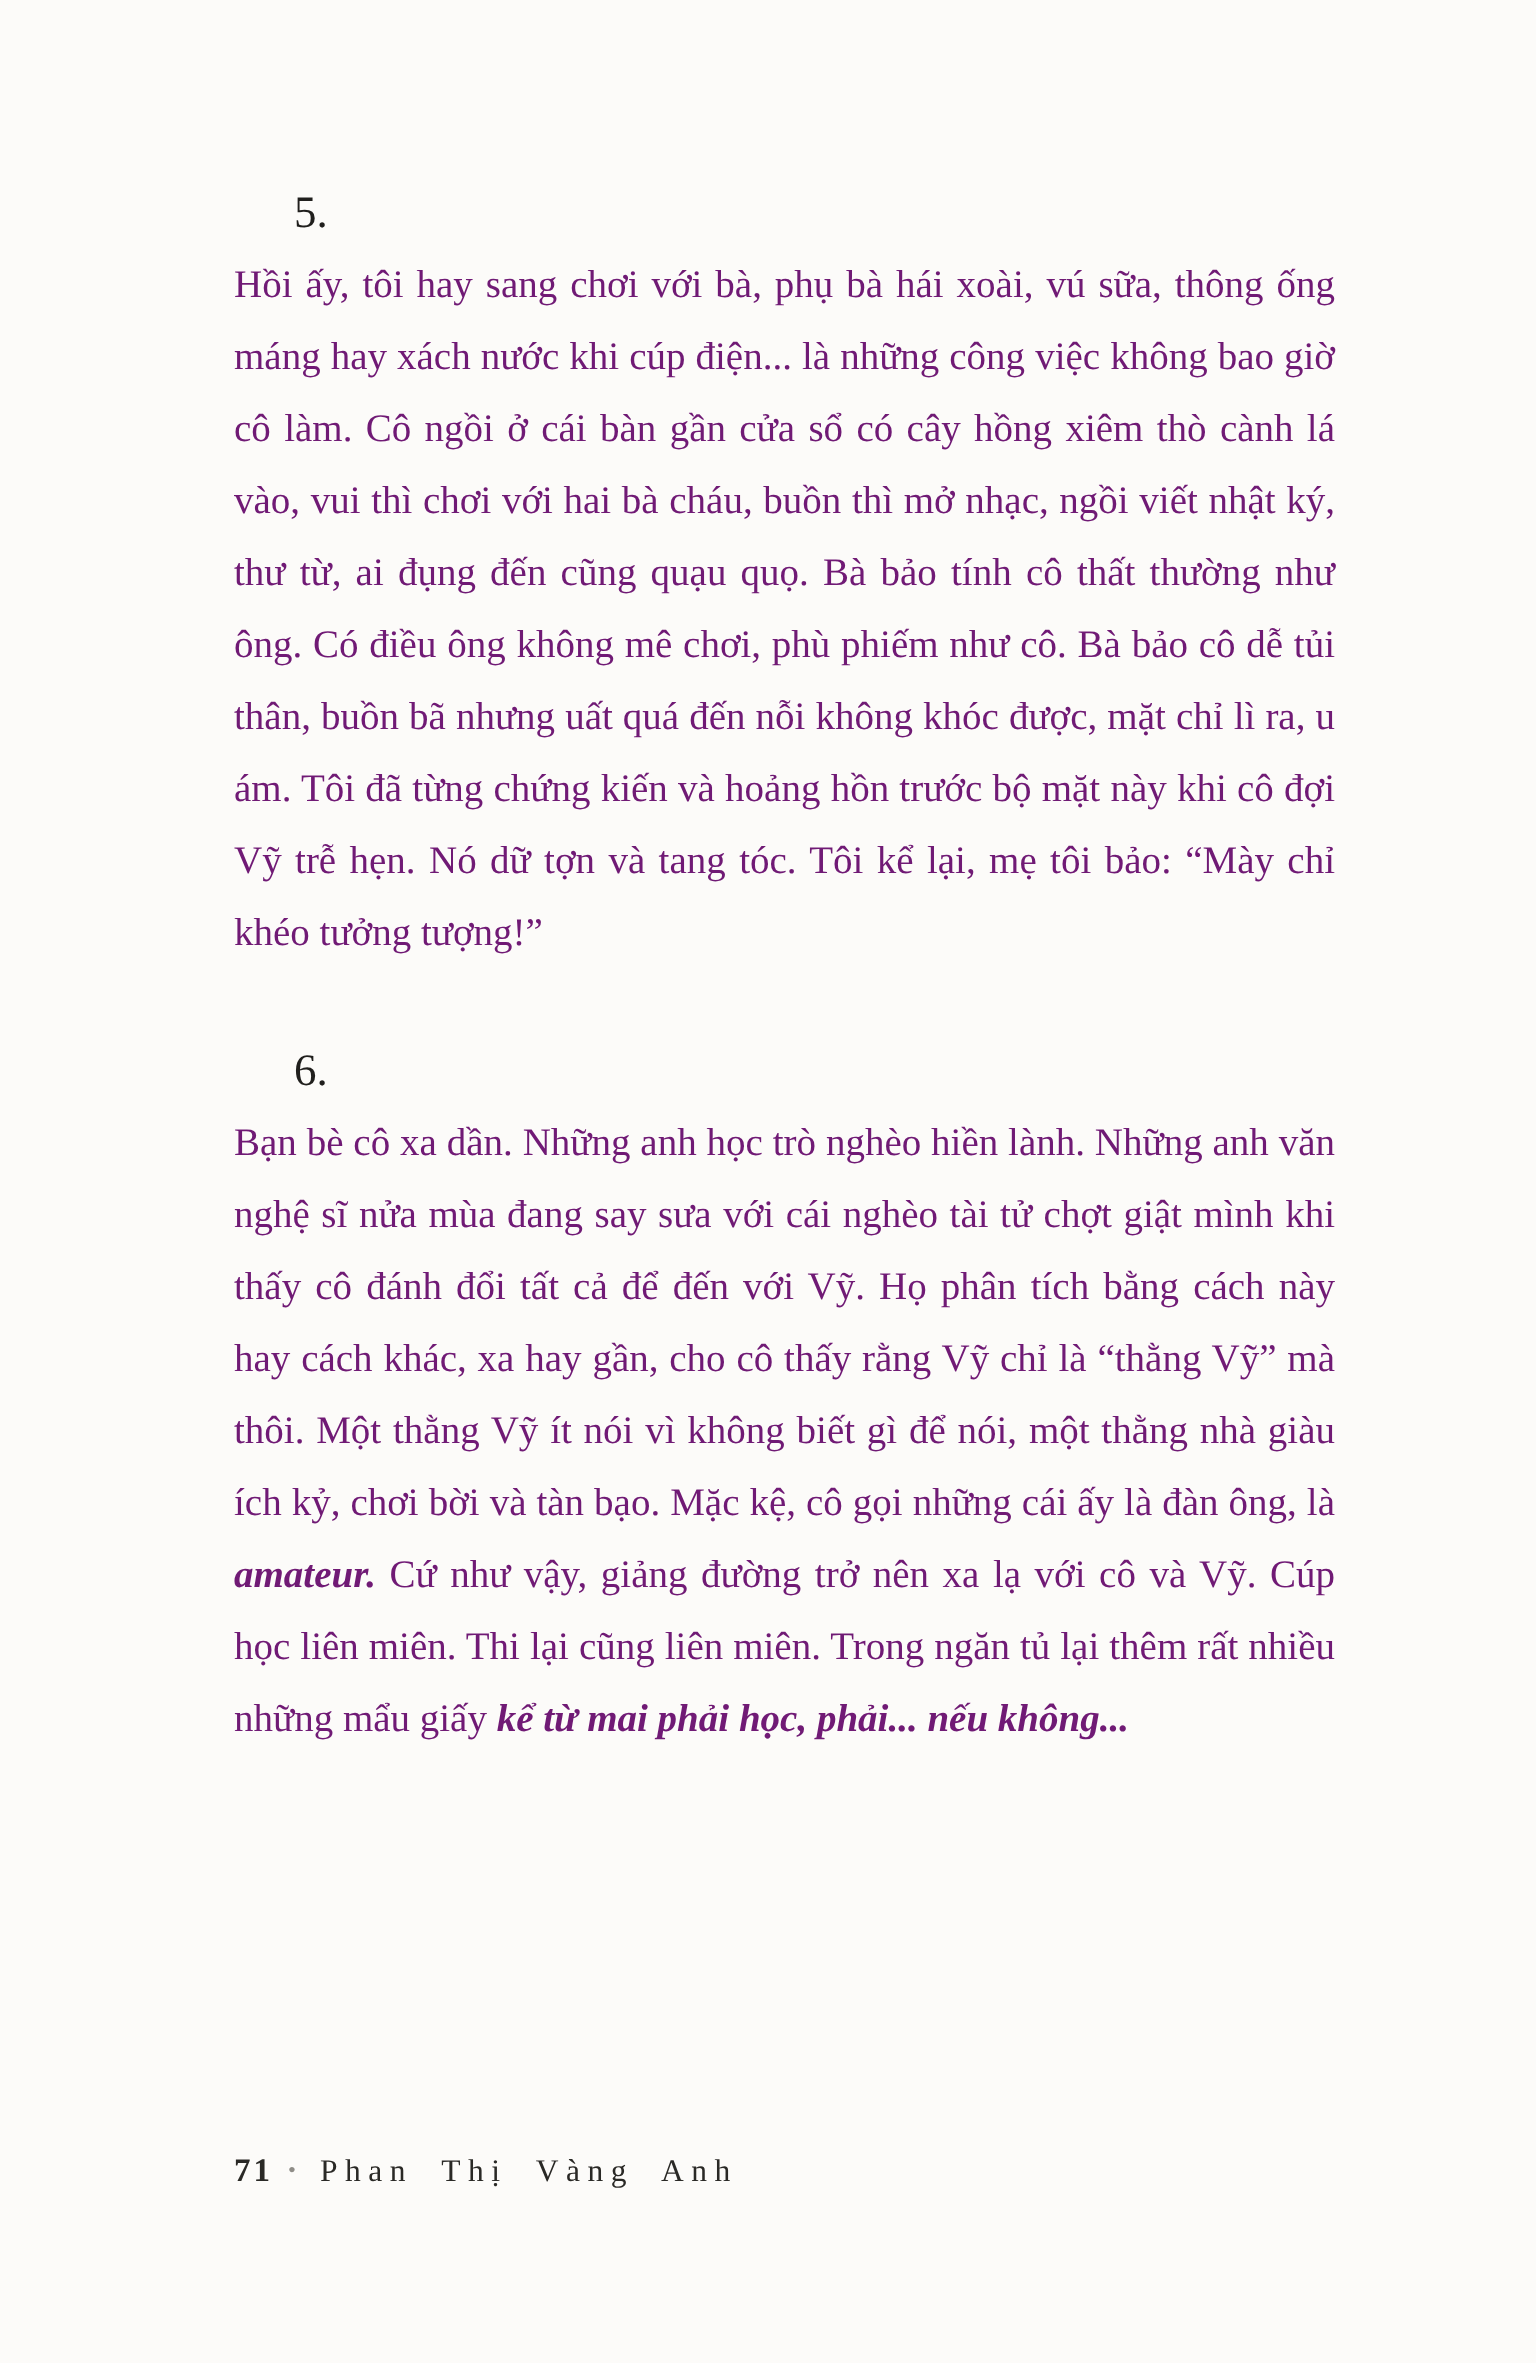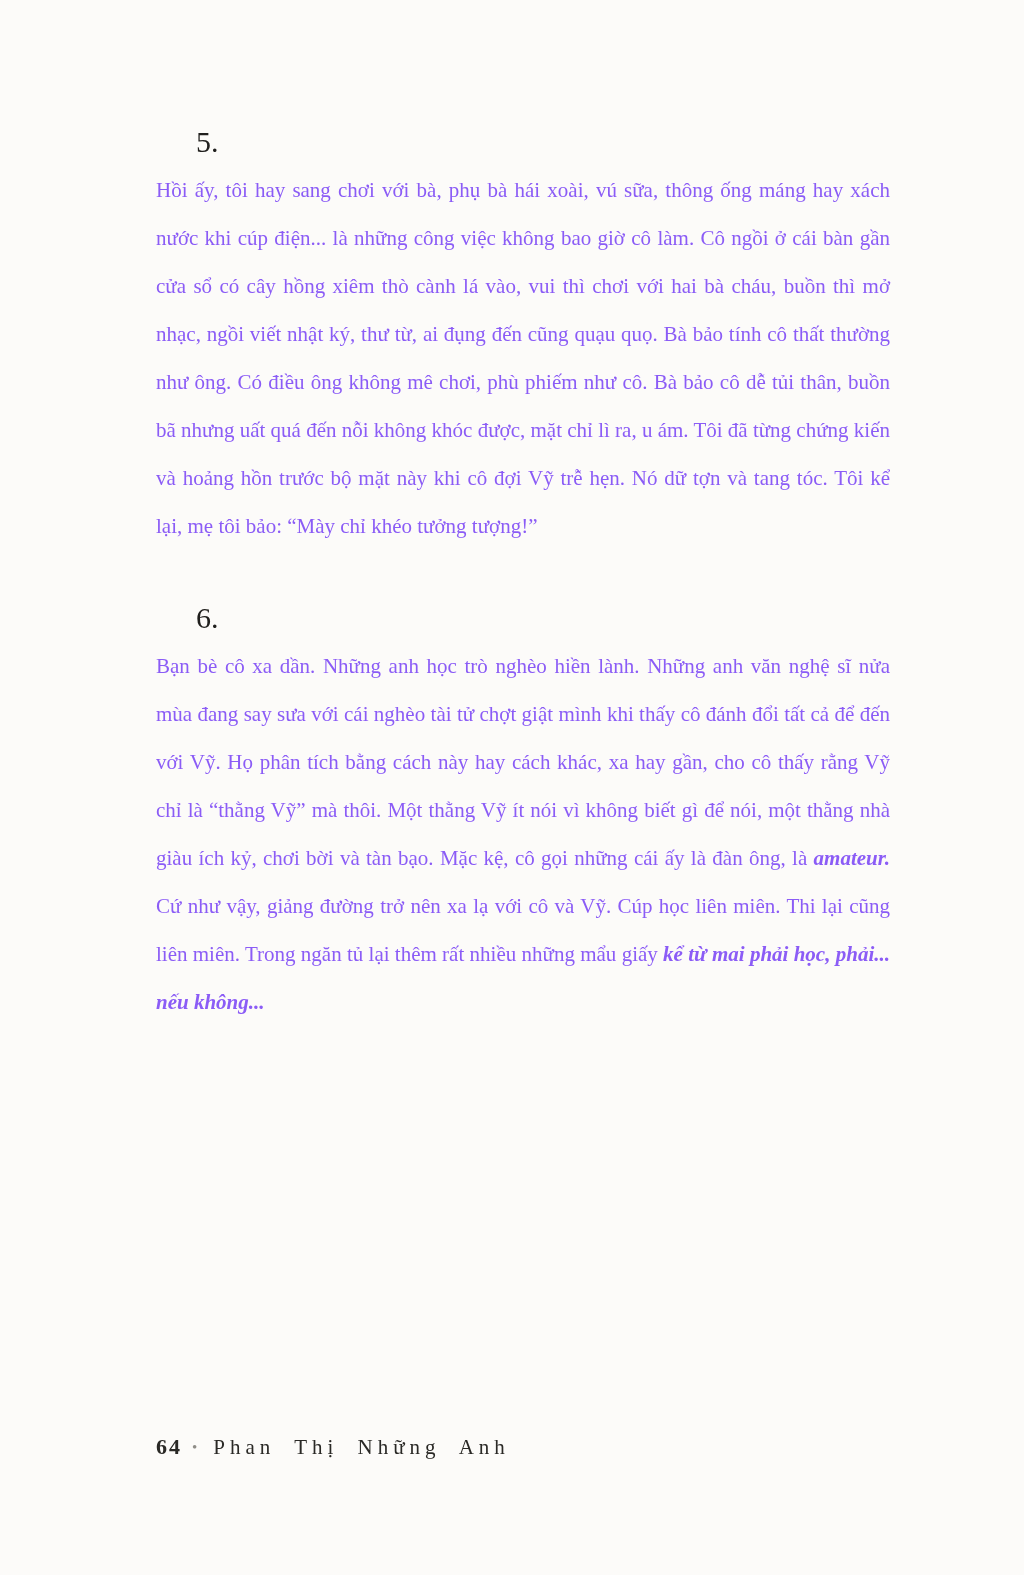--- a/index.html
+++ b/index.html
@@ -29,25 +29,25 @@
   }
   .section-number {
     margin: 0 0 0 40px;
     font-size: 30px;
     line-height: 48px;
     font-weight: 400;
     color: #201f1d;
   }
   .body-paragraph {
     margin: 0;
-    font-size: 21px;
+    font-size: 26px;
     line-height: 48px;
     text-align: justify;
     text-justify: inter-word;
-    color: #8b5cf6;
+    color: #701a75;
   }
   .body-paragraph em {
     font-style: italic;
     font-weight: bold;
   }
   .page-footer {
     position: absolute;
     left: 156px;
     top: 1432px;
     display: flex;
@@ -86,18 +86,18 @@
     </section>
 
     <section class="story-section">
       <h2 class="section-number">6.</h2>
       <p class="body-paragraph"><span>Bạn bè cô xa dần. Những anh học trò nghèo hiền lành. Những anh văn nghệ sĩ nửa mùa đang say sưa với cái nghèo tài tử chợt giật mình khi thấy cô đánh đổi tất cả để đến với Vỹ. Họ phân tích bằng cách này hay cách khác, xa hay gần, cho cô thấy rằng Vỹ chỉ là “thằng Vỹ” mà thôi. Một thằng Vỹ ít nói vì không biết gì để nói, một thằng nhà giàu ích kỷ, chơi bời và tàn bạo. Mặc kệ, cô gọi những cái ấy là đàn ông, là </span><em>amateur.</em><span> Cứ như vậy, giảng đường trở nên xa lạ với cô và Vỹ. Cúp học liên miên. Thi lại cũng liên miên. Trong ngăn tủ lại thêm rất nhiều những mẩu giấy </span><em>kể từ mai phải học, phải... nếu không...</em></p>
     </section>
 
   </main>
 
   <footer class="page-footer">
-    <span class="page-number">64</span>
+    <span class="page-number">71</span>
     <span class="footer-sep">•</span>
-    <span class="author-name">Phan Thị Những Anh</span>
+    <span class="author-name">Phan Thị Vàng Anh</span>
   </footer>
 
 </div>
 
 </body></html>

